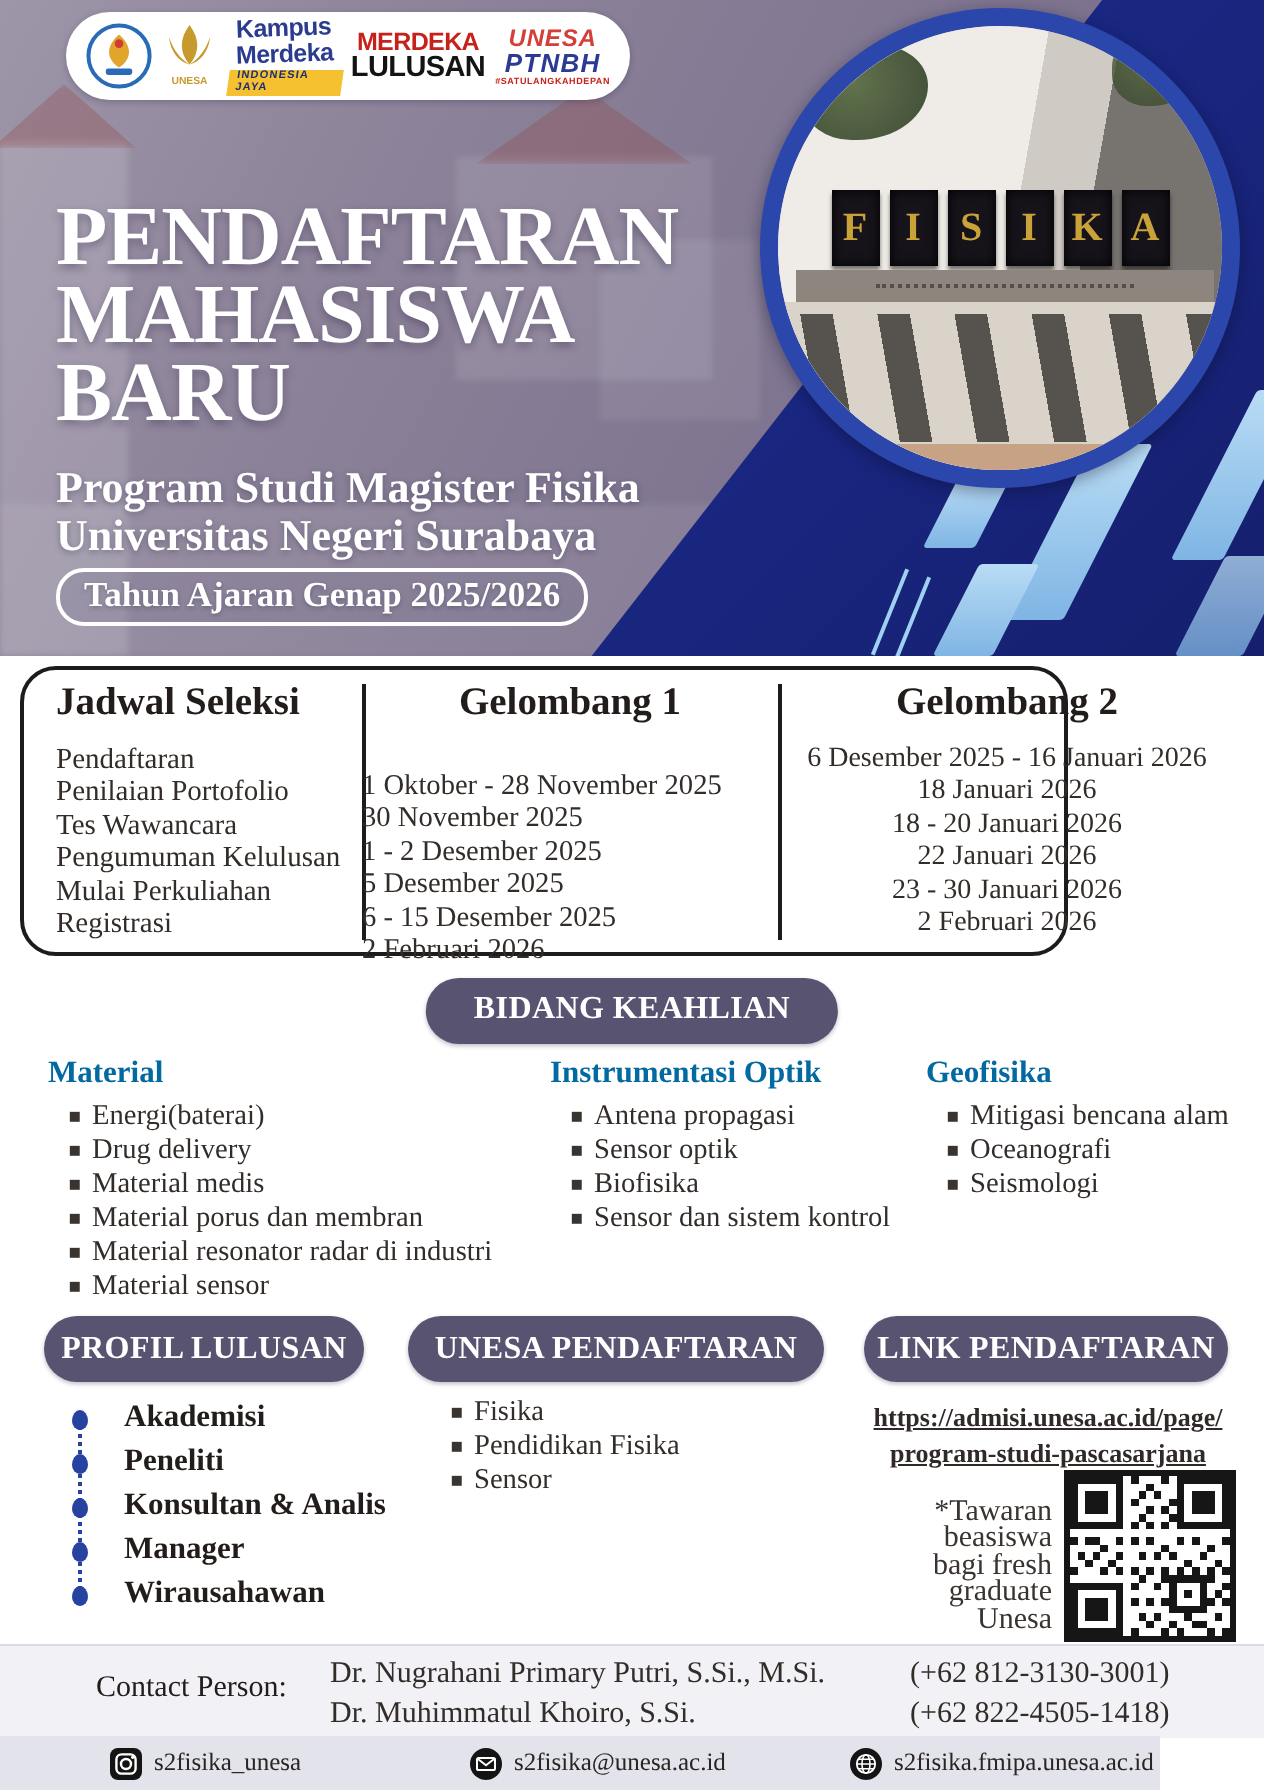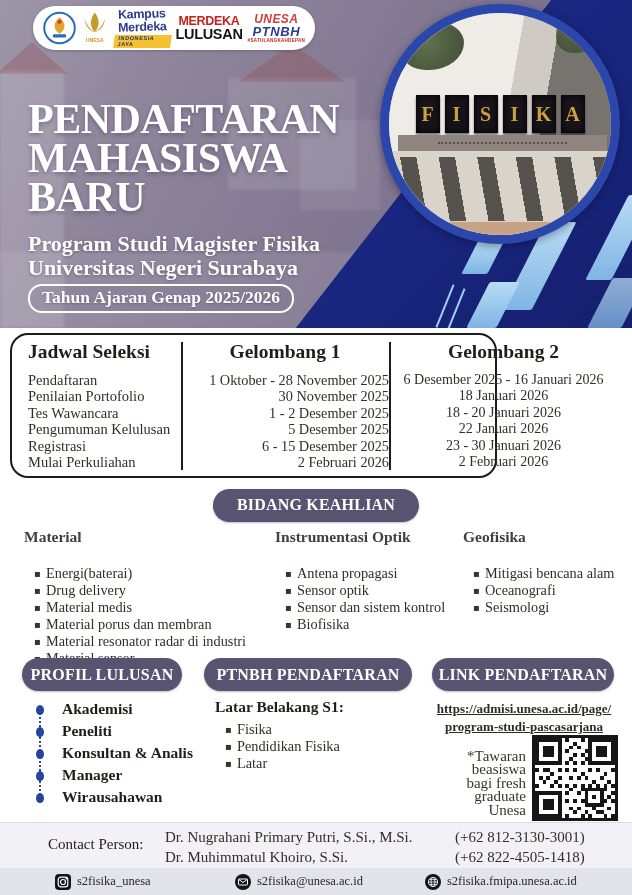--- a/index.html
+++ b/index.html
@@ -63,42 +63,42 @@
   .tile{width:24px;height:38px;background:#16131a;display:flex;align-items:center;justify-content:center;
         color:#c9a23a;font-weight:700;font-size:20px;box-shadow:inset 0 0 6px #000, 0 2px 2px rgba(0,0,0,.5);}
   .base{position:absolute;left:4%;right:2%;top:calc(37% + 40px);height:16px;background:#8d857e;
         display:flex;align-items:center;justify-content:center;}
   .script-line{width:62%;border-bottom:2px dotted rgba(40,35,30,.55);}
   .pave{position:absolute;left:0;right:0;top:calc(37% + 56px);bottom:0;background:#d9d3c9;}
   .stripes{position:absolute;inset:6px 0 14px 0;background:repeating-linear-gradient(80deg,transparent 0 22px,#35322e 22px 38px);opacity:.8;}
   .curb{position:absolute;left:0;right:0;bottom:0;height:13px;background:#c8a285;}
 
   
-  .schedule{position:absolute;left:10px;top:333px;width:487px;height:145px;background:#fff;
+  .schedule{position:absolute;left:10px;top:333px;width:524px;height:145px;background:#fff;
             border:2px solid #1c1c1c;border-radius:18px;box-sizing:border-box;}
   .vline{position:absolute;top:7px;height:128px;width:1.5px;background:#1c1c1c;}
   .vl1{left:169px;} .vl2{left:377px;}
   .sched-h{position:absolute;top:6px;font-size:19.5px;font-weight:700;color:#221d1b;}
   .sh1{left:16px;} 
   .sh2{left:169px;width:208px;text-align:center;}
   .sh3{left:377px;width:229px;text-align:center;}
   .sched-list{position:absolute;top:37px;font-size:14.5px;line-height:16.4px;color:#332d2a;}
   .sc1{left:16px;}
-  .sc2{left:169px;width:208px;text-align:right;font-size:14.3px;}
+  .sc2{left:169px;width:208px;text-align:left;font-size:14.3px;margin-top:13px;}
   .sc3{left:377px;width:229px;text-align:center;font-size:14.0px;}
 
   
   .sec-pill{background:#595372;color:#fff;border-radius:19px;font-weight:700;text-align:center;
             font-size:16px;letter-spacing:.2px;box-shadow:0 1px 2px rgba(40,35,70,.3);}
   .bk-pill{position:absolute;left:50%;transform:translateX(-50%);top:489px;padding:7px 24px 8px;}
   .grp{position:absolute;top:528px;}
   .g-material{left:24px;width:245px;}
   .g-optik{left:275px;width:185px;}
   .g-geo{left:463px;width:165px;}
-  .grp h4{margin:0 0 19px;font-size:15.5px;font-weight:700;color:#404040;}
+  .grp h4{margin:0 0 4px;font-size:15.5px;font-weight:700;color:#0369a1;}
   .blist{list-style:none;margin:0;padding:0 0 0 10px;}
   .blist li{position:relative;padding-left:12px;font-size:14.3px;line-height:17px;color:#332d2a;}
   .blist li::before{content:"▪";position:absolute;left:0;top:0;font-size:10px;color:#3a3430;
                     font-family:"DejaVu Sans",sans-serif;}
 
   
   .p-pill{position:absolute;top:658px;height:33px;line-height:33px;}
   .pp1{left:22px;width:160px;}
   .pp2{left:204px;width:208px;}
   .pp3{left:432px;width:182px;}
@@ -119,21 +119,21 @@
           align-items:flex-end;gap:6px;}
   .qr-note{font-size:15px;line-height:13.5px;color:#3a3430;text-align:right;padding-bottom:4px;}
   .qr-box{width:80px;height:80px;border:3px solid #161616;background:#fff;}
 
   
   .contact{position:absolute;left:0;top:822px;width:632px;height:46px;background:#f2f1f5;border-top:1px solid #dddce3;}
   .c-label{position:absolute;left:48px;top:13px;font-weight:400;font-size:15px;color:#221d1b;}
   .c-names{position:absolute;left:165px;top:4px;font-size:15px;line-height:20px;color:#332d2a;}
   .c-phones{position:absolute;left:455px;top:4px;font-size:15px;line-height:20px;color:#332d2a;}
 
-  .footer{position:absolute;left:0;top:868px;width:632px;height:27px;background:#e3e3ec;}
+  .footer{position:absolute;left:0;top:868px;width:580px;height:27px;background:#e3e3ec;}
   .f-item{position:absolute;top:0;height:27px;display:flex;align-items:center;gap:6px;font-size:12.5px;color:#2a2522;cursor:pointer;}
   .f1{left:55px;} .f2{left:235px;} .f3{left:425px;}
 </style>
 </head>
 <body>
 
 <div class="page">
 
   <div class="header">
     <div class="bld b1"></div>
@@ -217,22 +217,22 @@
     <div class="vline vl1"></div>
     <div class="vline vl2"></div>
     <div class="sched-h sh1">Jadwal Seleksi</div>
     <div class="sched-h sh2">Gelombang 1</div>
     <div class="sched-h sh3">Gelombang 2</div>
     <div class="sched-list sc1">
       <div>Pendaftaran</div>
       <div>Penilaian Portofolio</div>
       <div>Tes Wawancara</div>
       <div>Pengumuman Kelulusan</div>
+      <div>Mulai Perkuliahan</div>
       <div>Registrasi</div>
-      <div>Mulai Perkuliahan</div>
     </div>
     <div class="sched-list sc2">
       <div>1 Oktober - 28 November 2025</div>
       <div>30 November 2025</div>
       <div>1 - 2 Desember 2025</div>
       <div>5 Desember 2025</div>
       <div>6 - 15 Desember 2025</div>
       <div>2 Februari 2026</div>
     </div>
     <div class="sched-list sc3">
@@ -256,51 +256,50 @@
       <li>Material porus dan membran</li>
       <li>Material resonator radar di industri</li>
       <li>Material sensor</li>
     </ul>
   </div>
   <div class="grp g-optik">
     <h4>Instrumentasi Optik</h4>
     <ul class="blist">
       <li>Antena propagasi</li>
       <li>Sensor optik</li>
+      <li>Biofisika</li>
       <li>Sensor dan sistem kontrol</li>
-      <li>Biofisika</li>
     </ul>
   </div>
   <div class="grp g-geo">
     <h4>Geofisika</h4>
     <ul class="blist">
       <li>Mitigasi bencana alam</li>
       <li>Oceanografi</li>
       <li>Seismologi</li>
     </ul>
   </div>
 
   <div class="sec-pill p-pill pp1">PROFIL LULUSAN</div>
-  <div class="sec-pill p-pill pp2">PTNBH PENDAFTARAN</div>
+  <div class="sec-pill p-pill pp2">UNESA PENDAFTARAN</div>
   <div class="sec-pill p-pill pp3">LINK PENDAFTARAN</div>
 
   <ul class="profil-list">
     <li>Akademisi</li>
     <li>Peneliti</li>
     <li>Konsultan &amp; Analis</li>
     <li>Manager</li>
     <li>Wirausahawan</li>
   </ul>
 
   <div class="syarat-block">
-    <h5>Latar Belakang S1:</h5>
     <ul class="blist">
       <li>Fisika</li>
       <li>Pendidikan Fisika</li>
-      <li>Latar</li>
+      <li>Sensor</li>
     </ul>
   </div>
 
   <div class="link-block">
     <div class="url">
       <div>https://admisi.unesa.ac.id/page/</div>
       <div>program-studi-pascasarjana</div>
     </div>
   </div>
 

